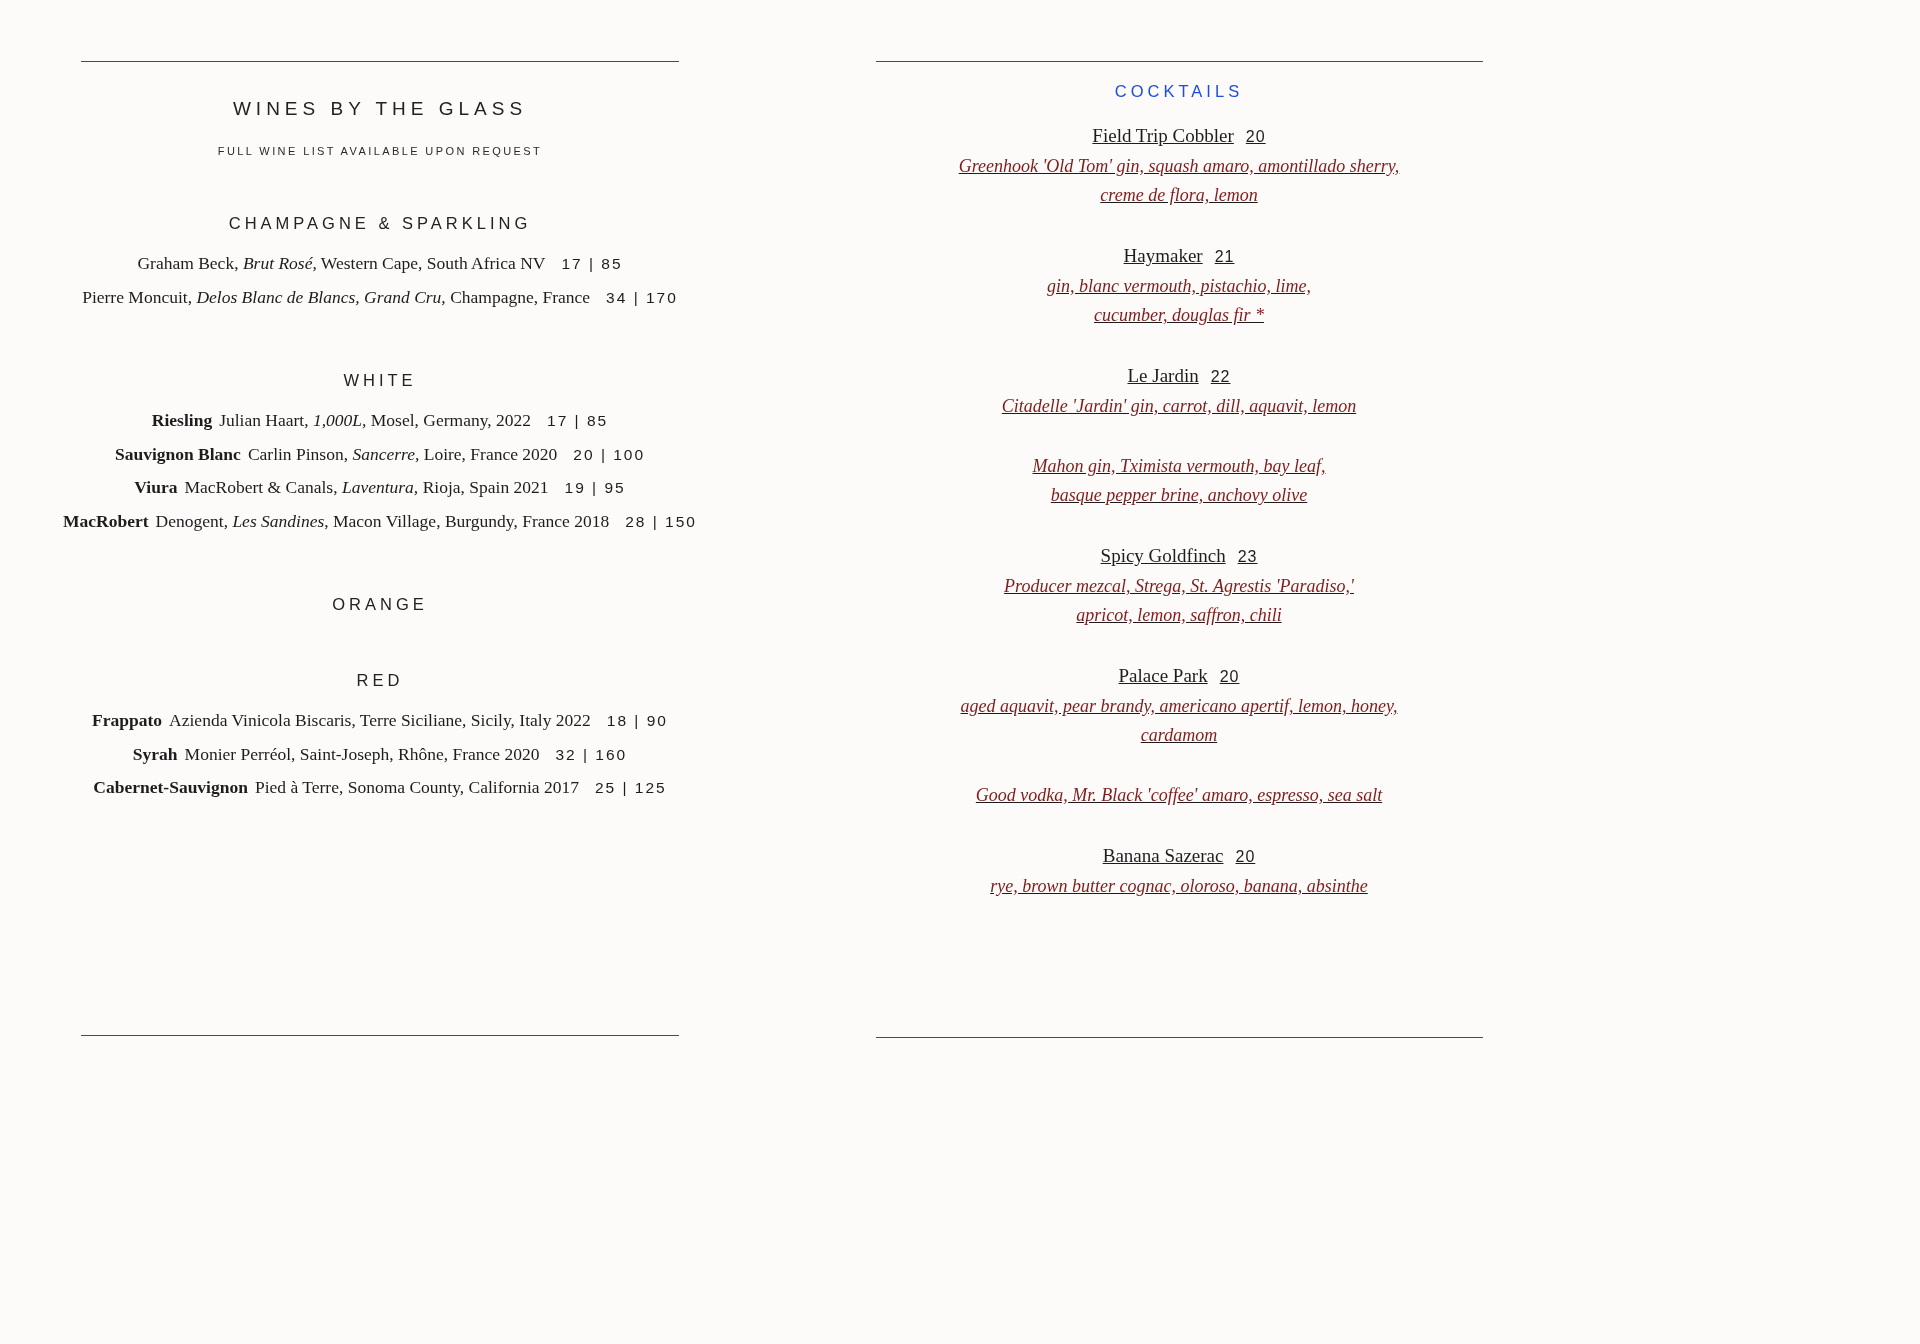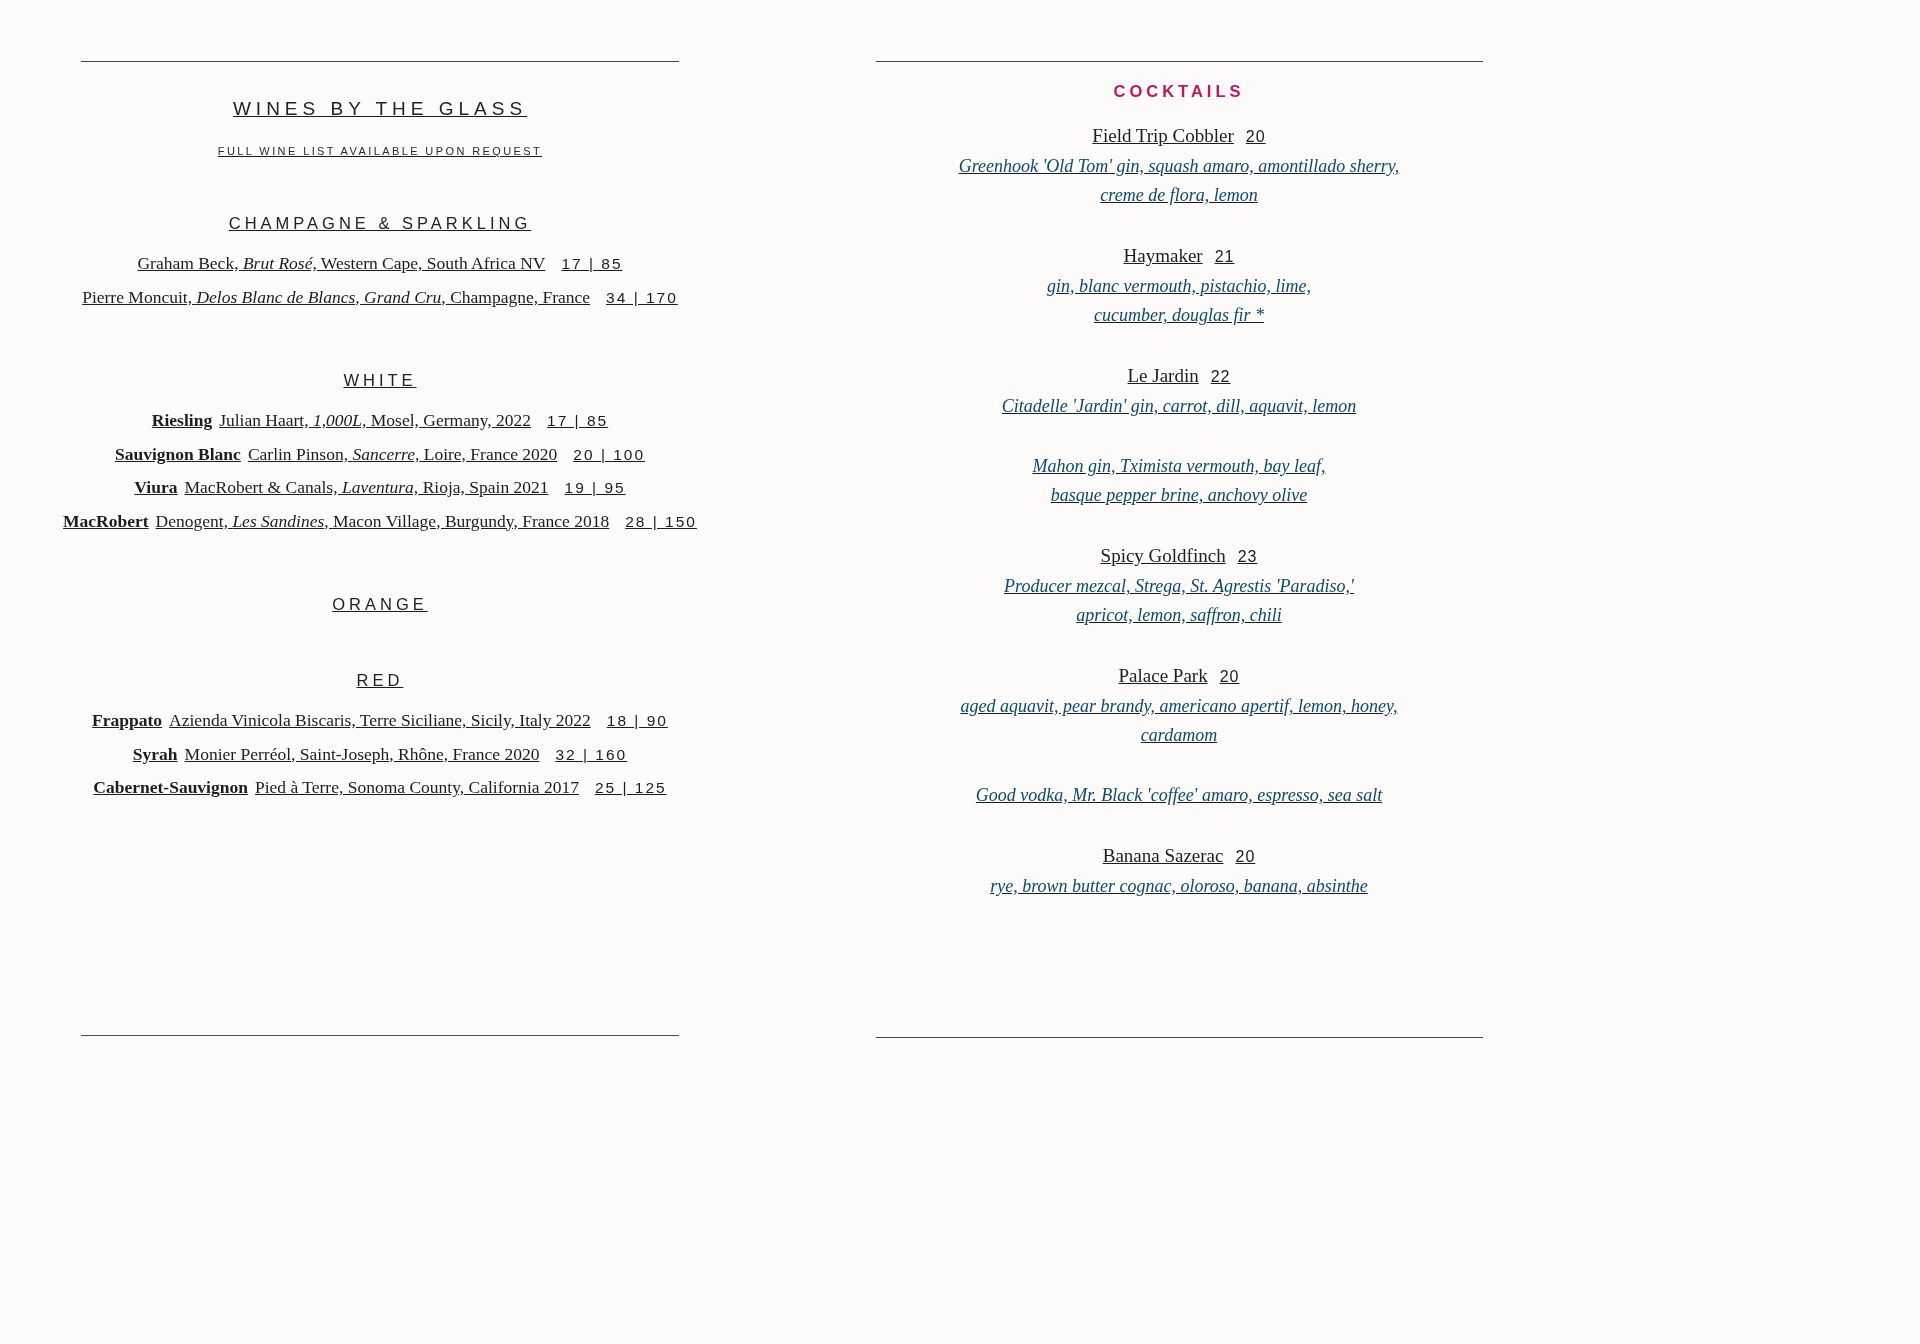--- a/index.html
+++ b/index.html
@@ -21,21 +21,20 @@
   .col {
     display: flex;
     flex-direction: column;
     text-align: center;
   }
   .col-left {
     width: 680px;
     margin-left: 40px;
     height: 1036px;
     padding-top: 61px;
-    text-decoration: underline;
   }
   .col-right {
     width: 612px;
     margin-left: 153px;
     height: 1038px;
     padding-top: 61px;
   }
   .rule {
     border: none;
     border-top: 1px solid #4a4a4a;
@@ -82,45 +81,45 @@
   .w-price {
     font-family: "Liberation Sans", sans-serif;
     font-size: 15.5px;
     letter-spacing: 2px;
     margin-left: 16px;
     color: #1d1d1d;
   }
 
   .cocktails-title {
     font-family: "Liberation Sans", sans-serif;
-    font-weight: 700;
+    font-weight: 400;
     font-size: 16.5px;
     letter-spacing: 4px;
-    color: #be185d;
+    color: #1d4ed8;
     margin: 20px 0 0 0;
   }
   .cocktail-list { margin-top: 20px; text-decoration: underline; }
   .cocktail { margin-bottom: 31px; }
   .cocktail-name-row {
     font-size: 19px;
     line-height: 30px;
     white-space: nowrap;
   }
   .c-price {
     font-family: "Liberation Sans", sans-serif;
     font-size: 16px;
     letter-spacing: 1px;
     margin-left: 12px;
   }
   .c-desc {
     font-style: italic;
     font-size: 18px;
     line-height: 29px;
     white-space: nowrap;
-    color: #0c4a6e;
+    color: #7f1d1d;
   }
 </style>
 </head>
 <body>
 
 <div class="page">
 
   <div class="col col-left">
     <hr class="rule rule-top">
     <h1 class="menu-title">WINES BY THE GLASS</h1>

